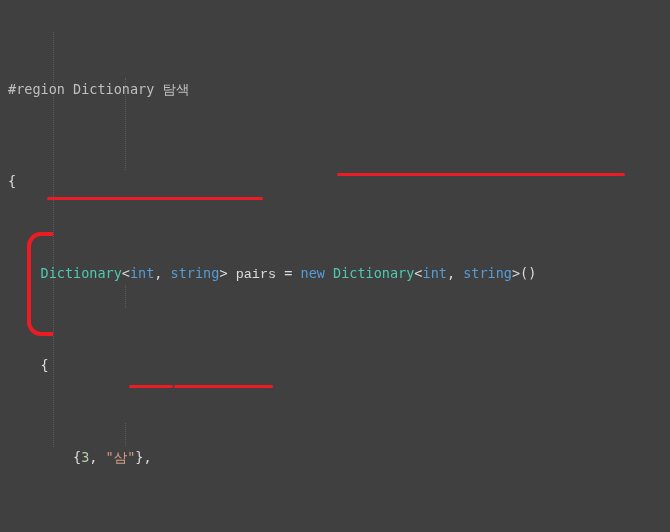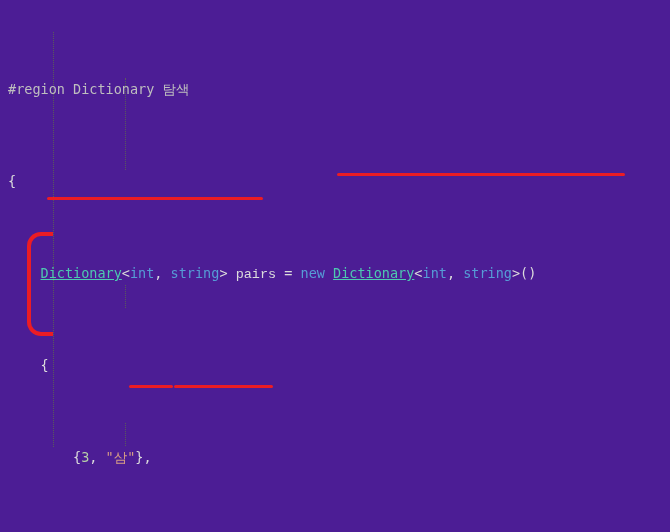--- a/index.html
+++ b/index.html
@@ -4,21 +4,21 @@
 <style>
   html, body {
     margin: 0;
     padding: 0;
     background: #1e1e1e;
   }
   #editor {
     position: relative;
     width: 670px;
     height: 532px;
-    background: #4c1d95;
+    background: #404040;
     overflow: hidden;
     font-family: "DejaVu Sans Mono", "Liberation Mono", monospace;
     font-size: 13.5px;
     line-height: 23px;
     color: #d4d4d4;
     -webkit-font-smoothing: antialiased;
   }
   .code {
     position: absolute;
     left: 0;
@@ -27,21 +27,21 @@
     white-space: pre;
   }
   .line {
     position: relative;
     height: 23px;
     padding-left: 8px;
     white-space: pre;
   }
   
   .pp    { color: #bfbfbf; }
-  .type  { color: #4ec9b0; text-decoration: underline; }
+  .type  { color: #4ec9b0; }
   .kw    { color: #569cd6; }
   .id    { color: #dcdcdc; font-family: Liberation Mono, monospace; }
   .str   { color: #d69d85; }
   .num   { color: #b5cea8; }
   .punc  { color: #dcdcdc; }
   .br    { color: #dcdcdc; }
 
   
   .guide {
     position: absolute;

